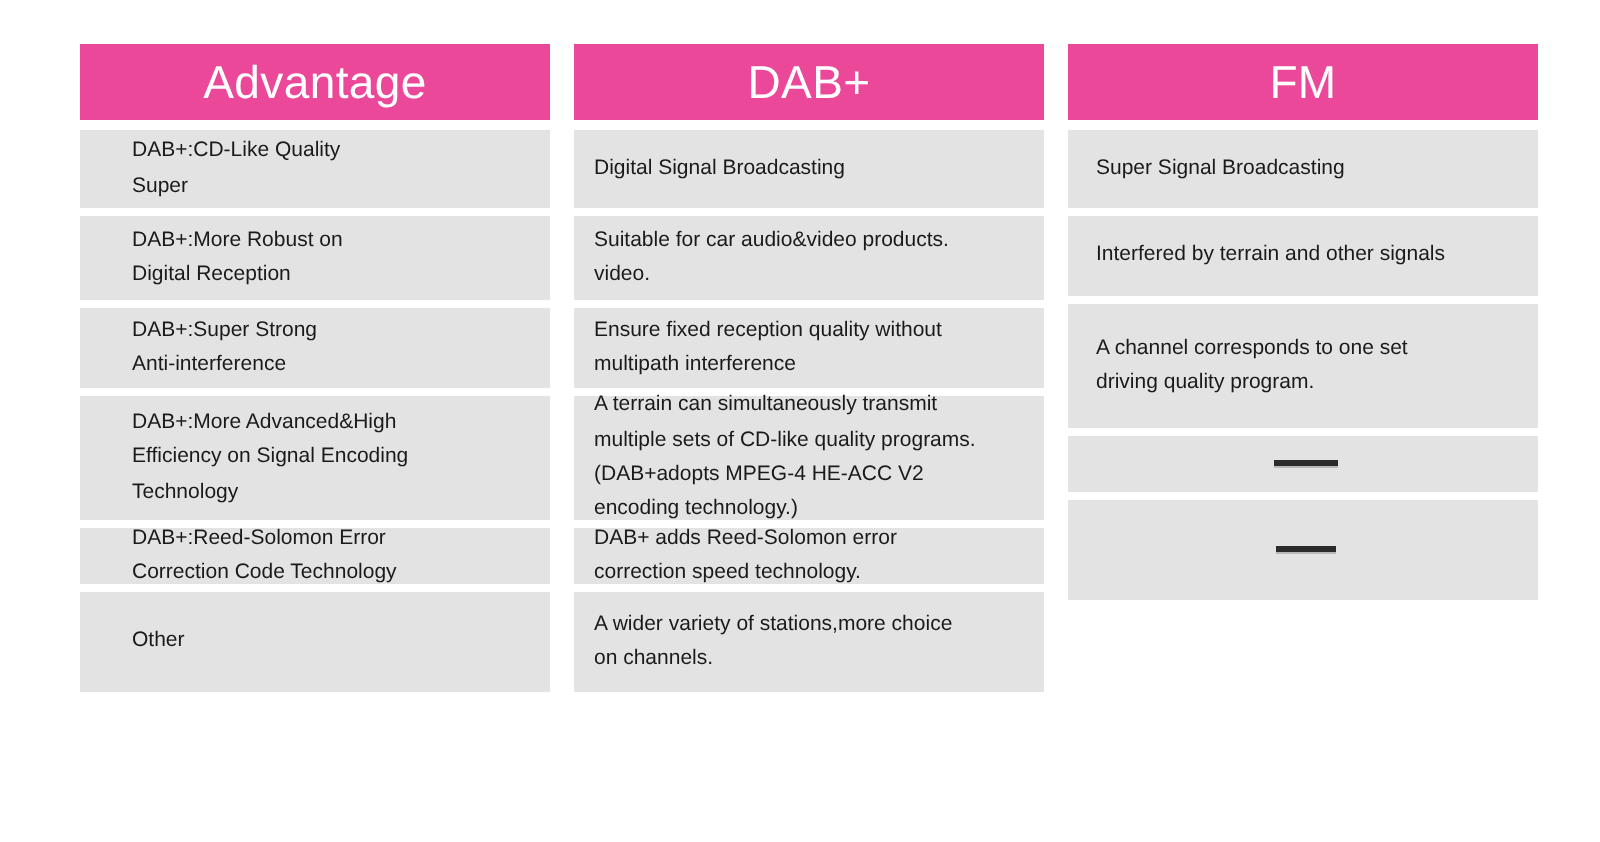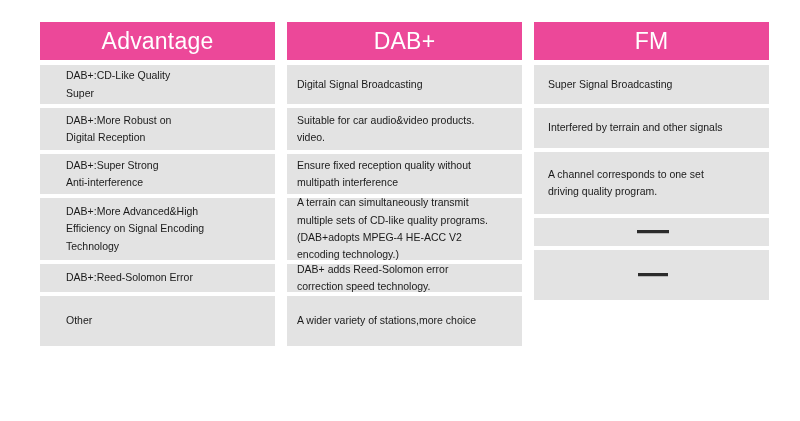--- a/index.html
+++ b/index.html
@@ -118,20 +118,21 @@
         <span class="line">DAB+:Super Strong</span>
         <span class="line">Anti-interference</span>
       </div>
       <div class="cell r3">
         <span class="line">DAB+:More Advanced&amp;High</span>
         <span class="line">Efficiency on Signal Encoding</span>
         <span class="line">Technology</span>
       </div>
       <div class="cell r4">
         <span class="line">DAB+:Reed-Solomon Error</span>
+        <span class="line">Correction Code Technology</span>
       </div>
       <div class="cell r5">
         <span class="line">Other</span>
       </div>
     </div>
   </div>
 
   <div class="column col-dab">
     <div class="col-header">DAB+</div>
     <div class="col-body">
@@ -151,20 +152,21 @@
         <span class="line">multiple sets of CD-like quality programs.</span>
         <span class="line">(DAB+adopts MPEG-4 HE-ACC V2</span>
         <span class="line">encoding technology.)</span>
       </div>
       <div class="cell r4">
         <span class="line">DAB+ adds Reed-Solomon error</span>
         <span class="line">correction speed technology.</span>
       </div>
       <div class="cell r5">
         <span class="line">A wider variety of stations,more choice</span>
+        <span class="line">on channels.</span>
       </div>
     </div>
   </div>
 
   <div class="column col-fm">
     <div class="col-header">FM</div>
     <div class="col-body">
       <div class="cell r0">
         <span class="line">Super Signal Broadcasting</span>
       </div>

